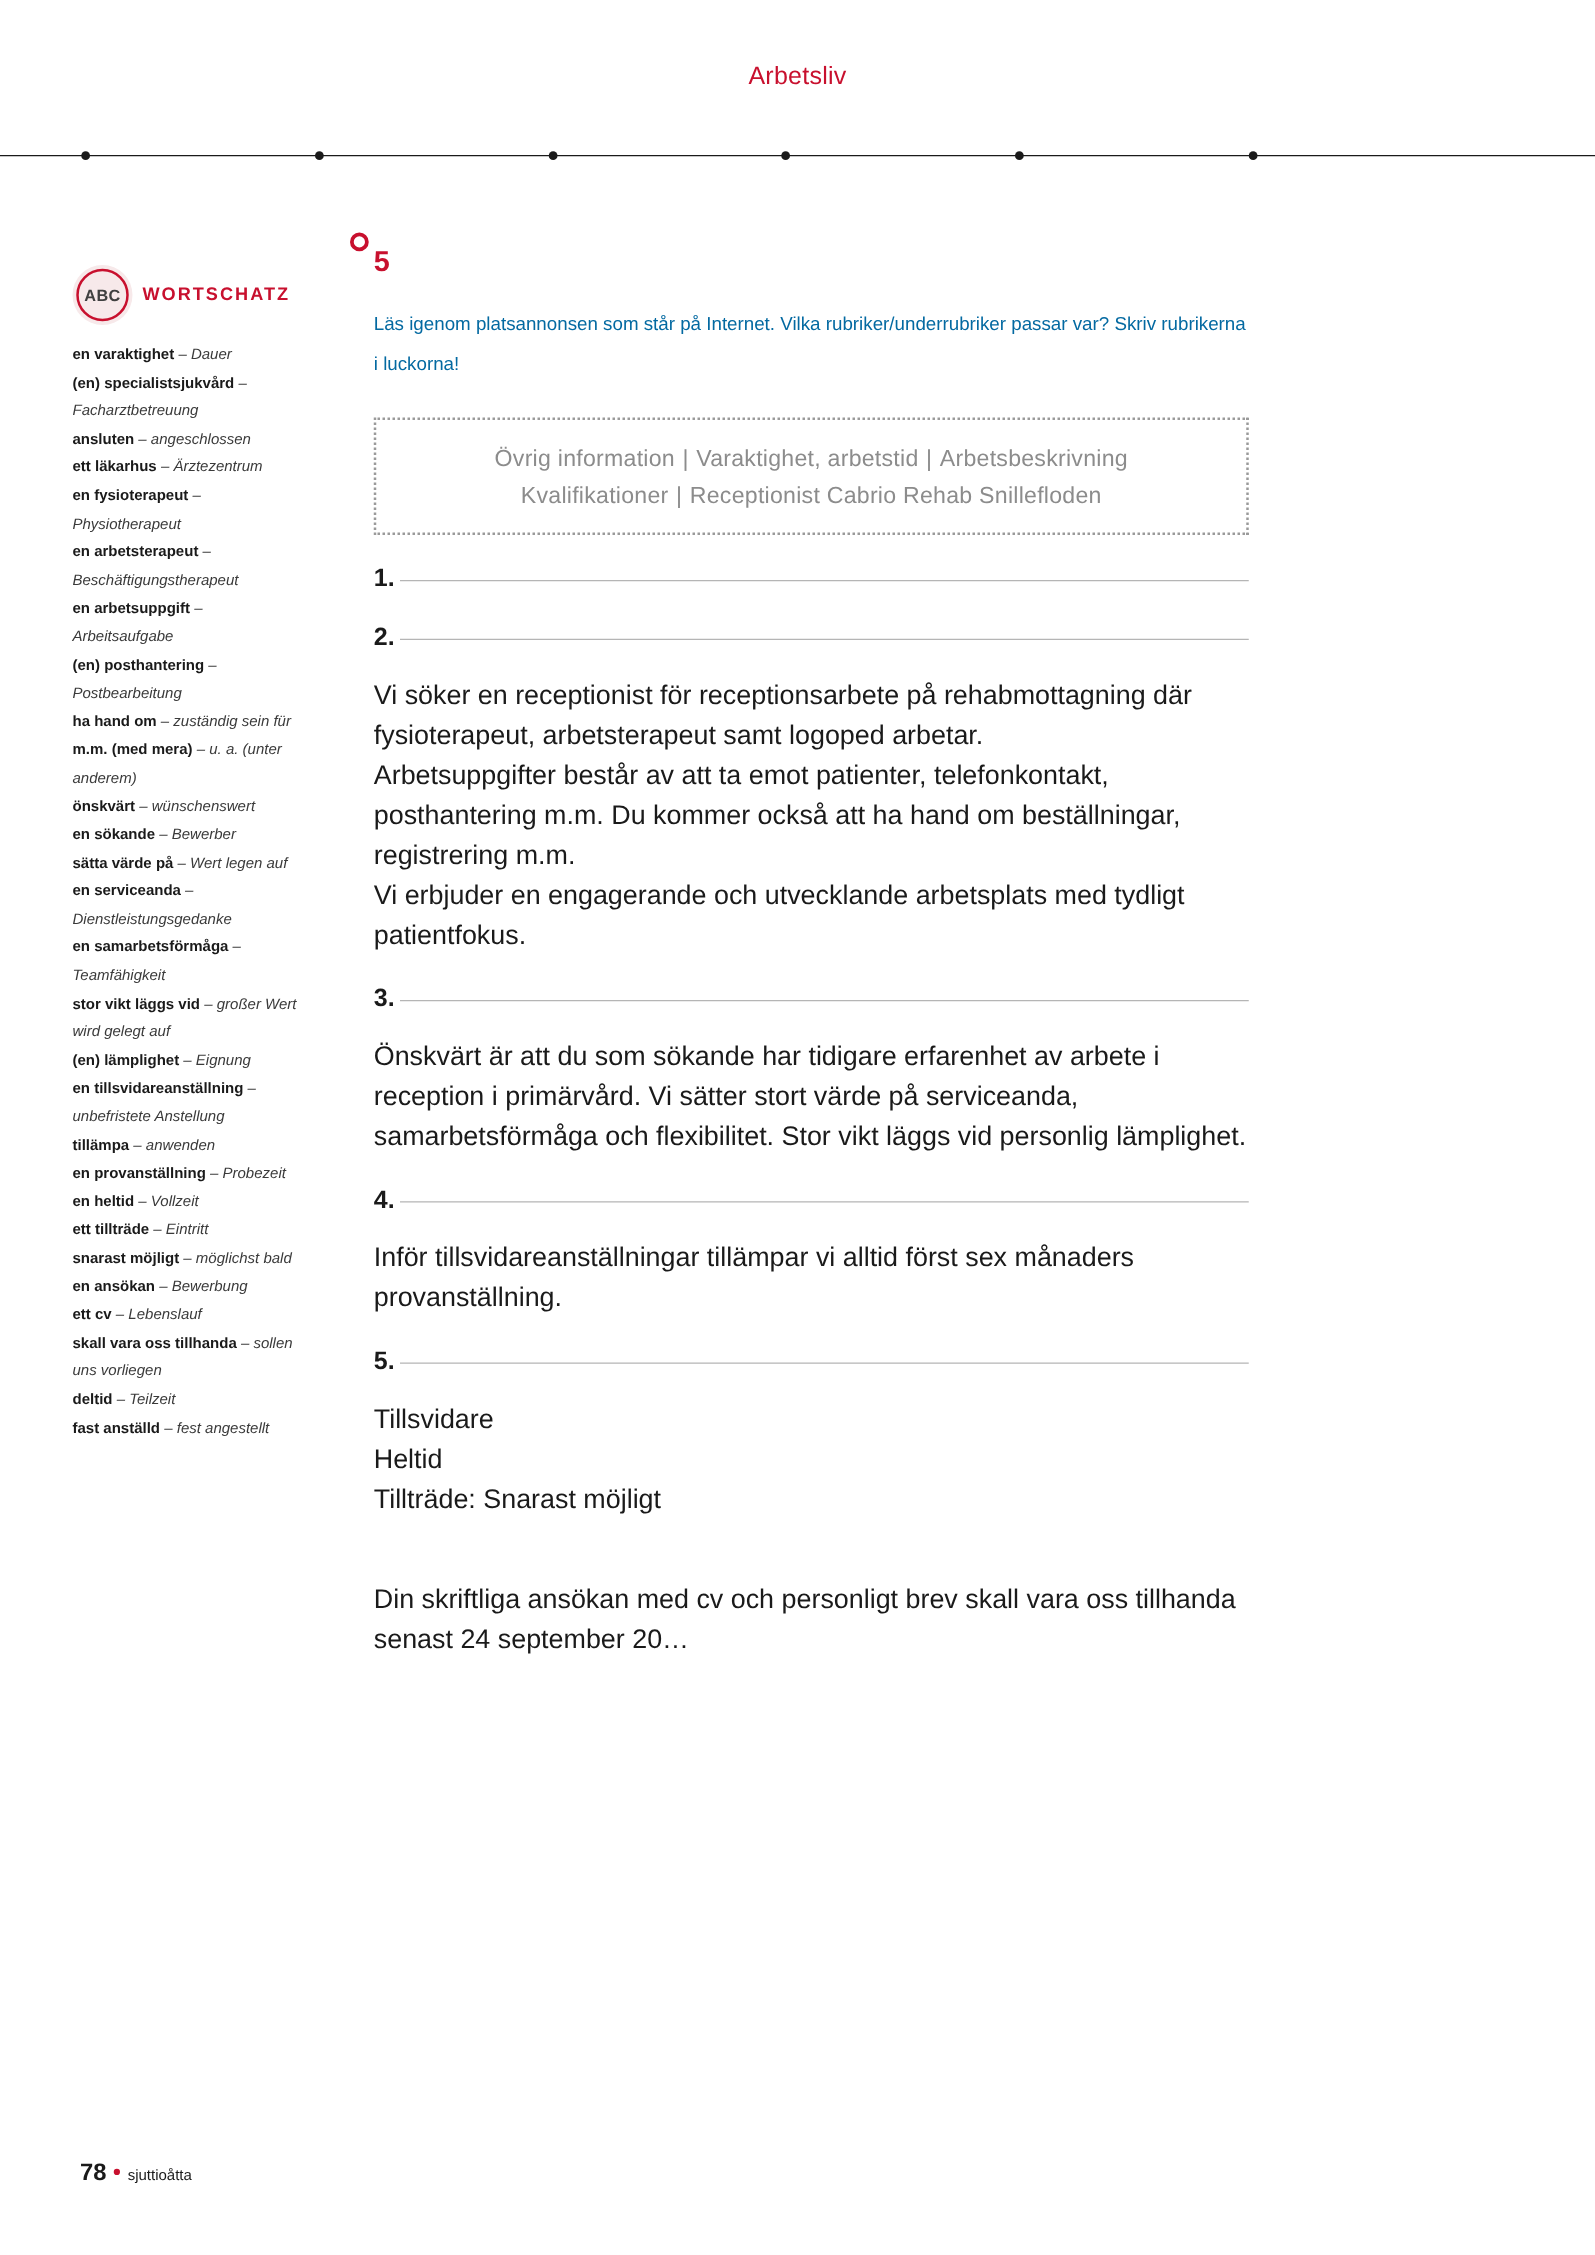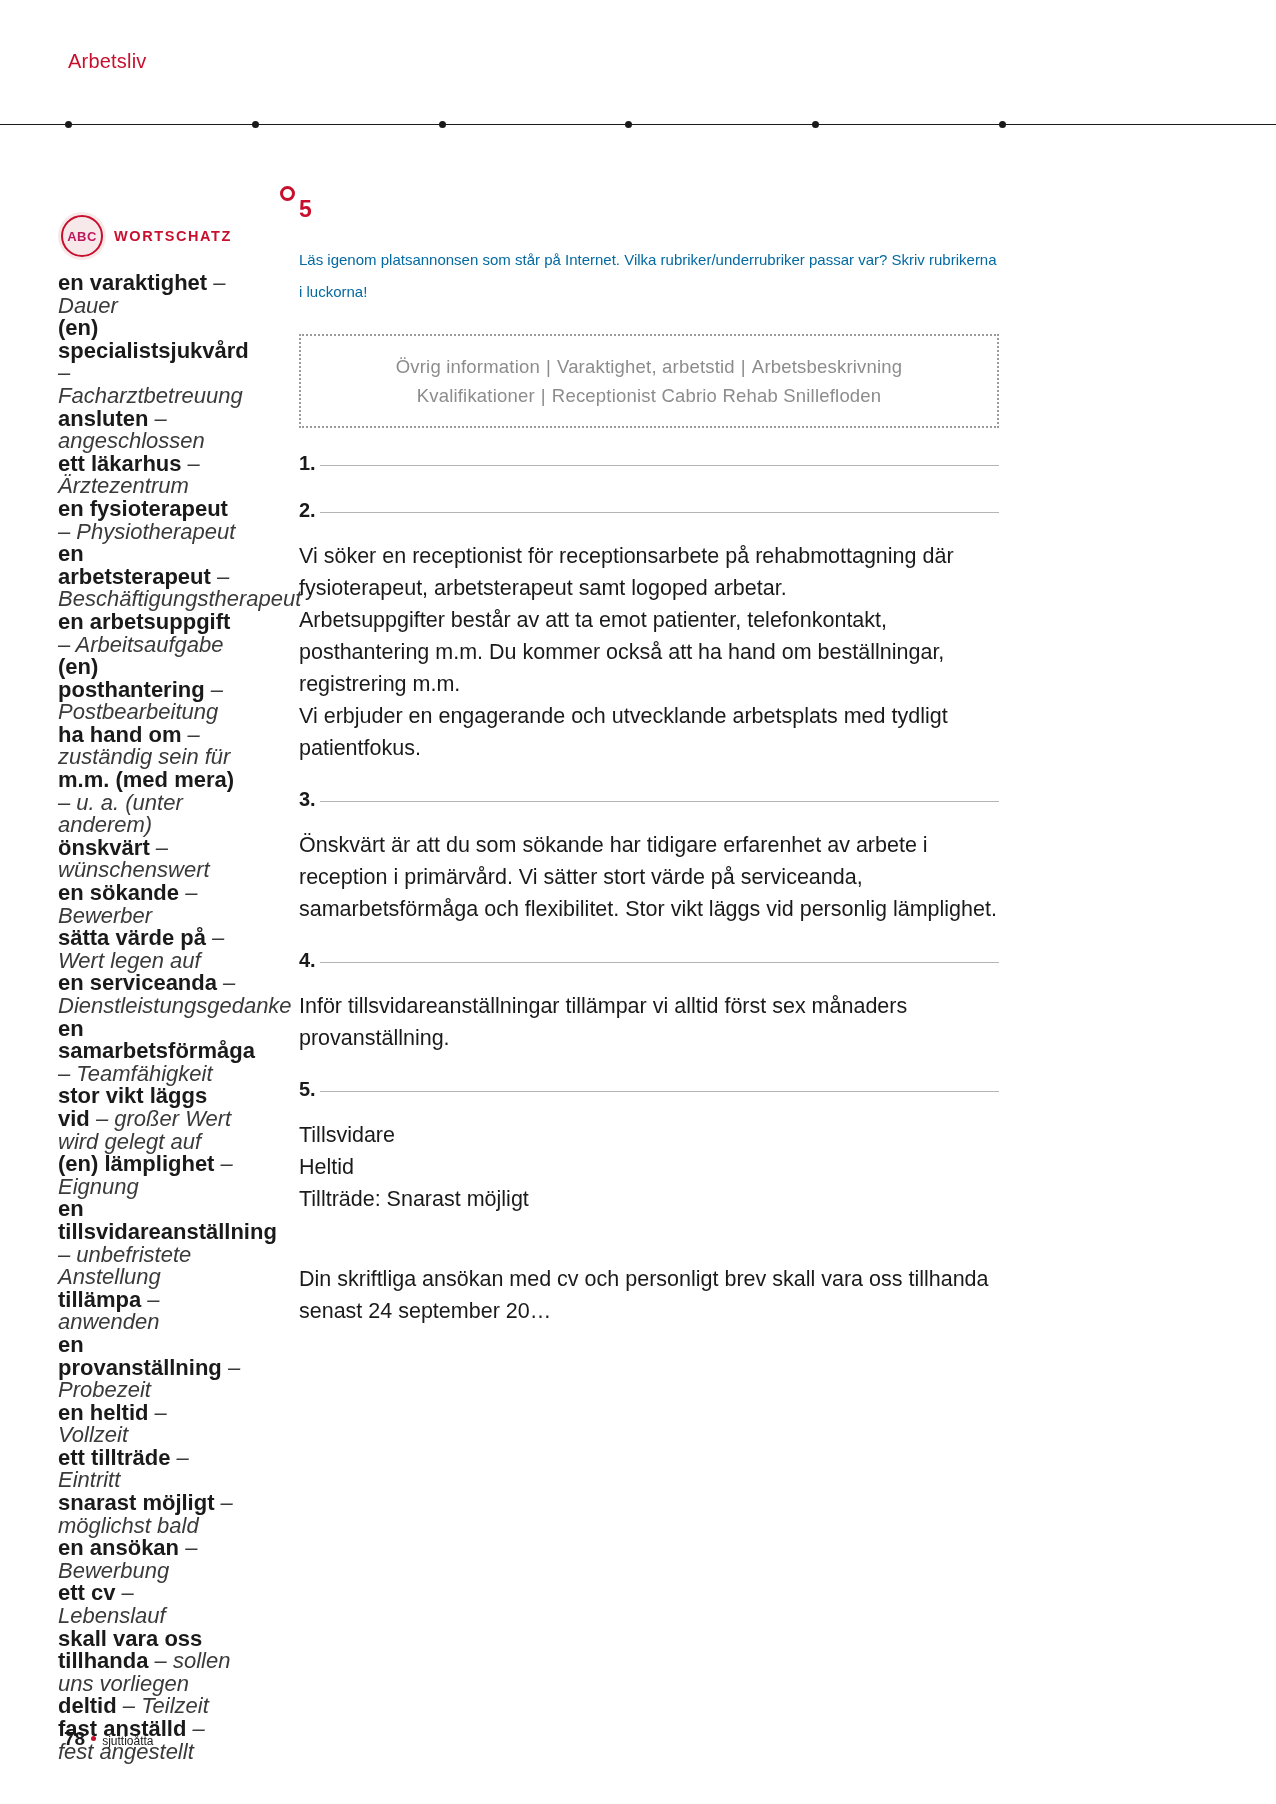--- a/index.html
+++ b/index.html
@@ -15,20 +15,21 @@
     color: #1a1a1a;
     overflow: hidden;
   }
 
   
   #header {
     position: absolute;
     left: 68px;
     top: 48px;
     width: 1140px;
+    text-align: center;
   }
   #chapter-title {
     color: #c8102e;
     font-size: 20px;
     letter-spacing: 0.2px;
     line-height: 26px;
     font-weight: 400;
   }
   #lesson-label {
     color: #c8102e;
@@ -89,33 +90,33 @@
   }
   #abc-ring {
     position: absolute;
     left: 3px; top: 3px;
     width: 38px; height: 38px;
     border: 2.5px solid #c8102e;
     border-radius: 50%;
   }
   #abc-text {
     position: relative;
-    color: #be185d;
+    color: #404040;
     font-size: 13px;
     font-weight: bold;
     letter-spacing: 0.4px;
   }
   #wortschatz-label {
     color: #c8102e;
     font-size: 14.5px;
     font-weight: bold;
     letter-spacing: 1.6px;
   }
   #vocab-list {
-    font-size: 22px;
+    font-size: 12px;
     line-height: 22.6px;
     color: #1a1a1a;
   }
   .vocab-sv {
     font-weight: bold;
   }
   .vocab-de {
     font-style: italic;
     color: #3a3a3a;
   }

